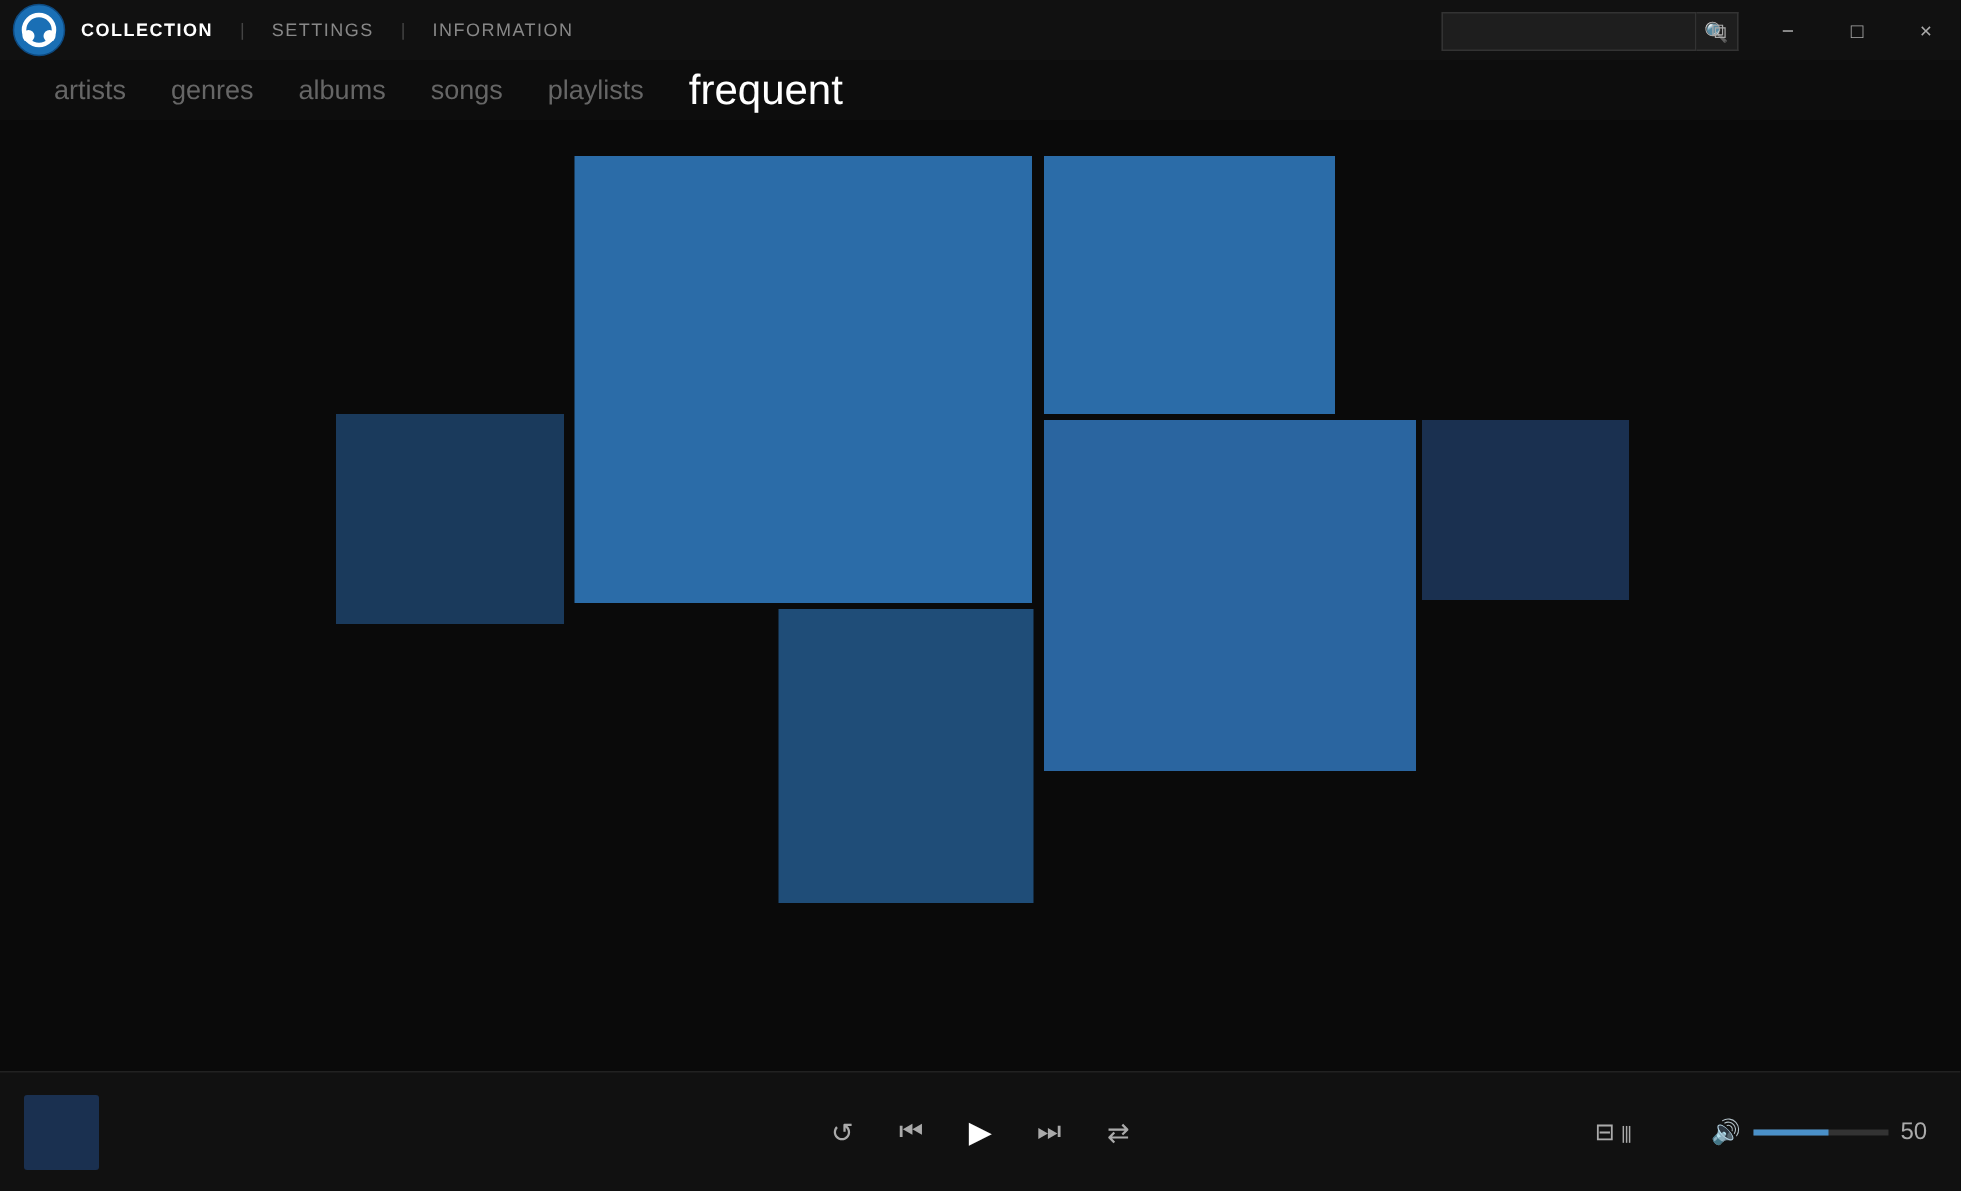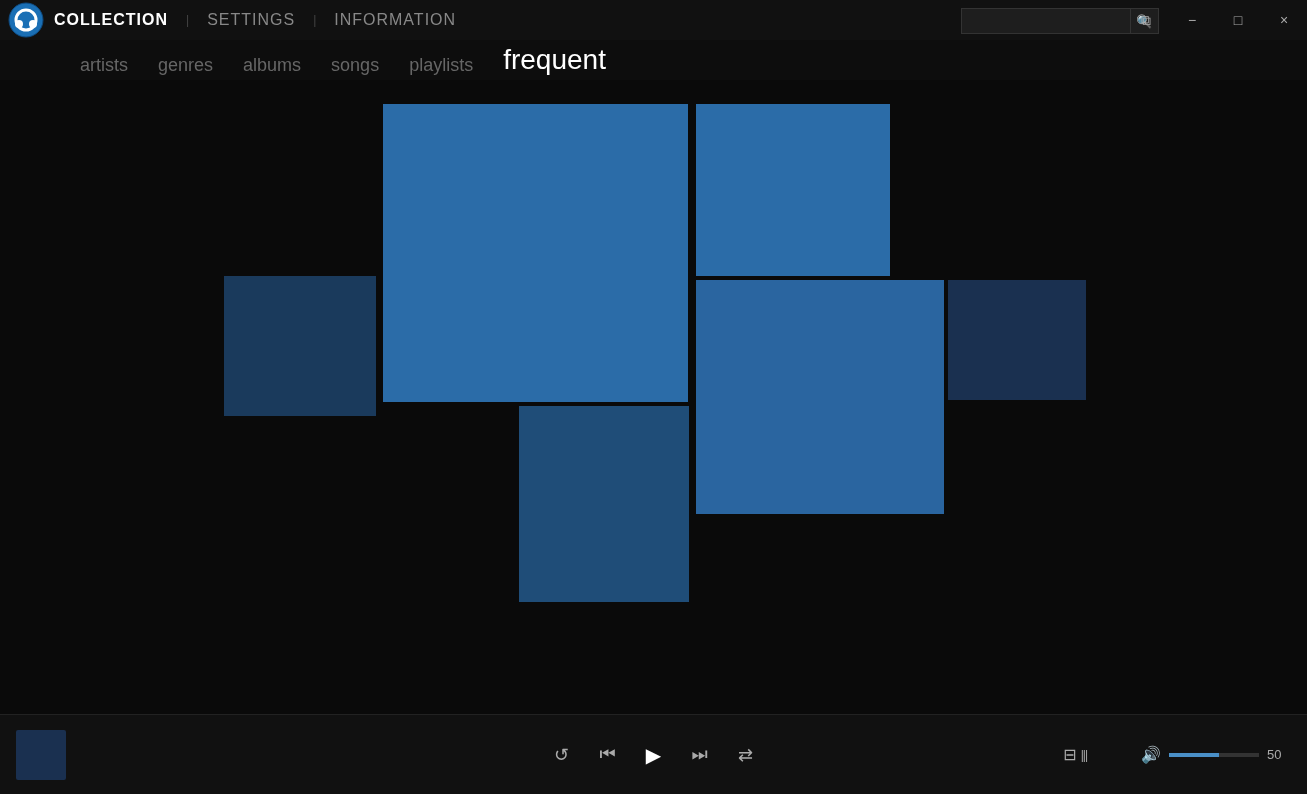--- a/index.html
+++ b/index.html
@@ -27,21 +27,21 @@
       height: 36px;
       margin-right: 10px;
       flex-shrink: 0;
     }
     #nav-links {
       display: flex;
       align-items: center;
       gap: 18px;
     }
     .nav-link {
-      font-size: 16px;
+      font-size: 12px;
       color: #888;
       cursor: pointer;
       text-transform: uppercase;
       letter-spacing: 1px;
     }
     .nav-link.active {
       color: #fff;
       font-weight: bold;
     }
     .nav-sep {
@@ -95,23 +95,23 @@
       align-items: center;
       justify-content: center;
       cursor: pointer;
       color: #aaa;
       font-size: 13px;
     }
 
     
     #tabbar {
       display: flex;
-      align-items: flex-end;
+      align-items: center;
       height: 40px;
-      padding: 0 80px;
+      padding: 0 36px;
       gap: 30px;
       background: #0d0d0d;
     }
     .tab {
       font-size: 18px;
       color: #666;
       cursor: pointer;
       text-transform: lowercase;
       padding: 4px 0;
     }
@@ -206,21 +206,21 @@
       background: #333;
       position: relative;
       cursor: pointer;
     }
     #volume-fill {
       height: 100%;
       background: #4a90c8;
     }
     #volume-number {
       color: #aaa;
-      font-size: 13px;
+      font-size: 16px;
       min-width: 24px;
     }
   </style>
 </head>
 <body>
 
 <div id="titlebar">
 
   <div id="logo">
     <svg width="36" height="36" viewBox="0 0 36 36">

